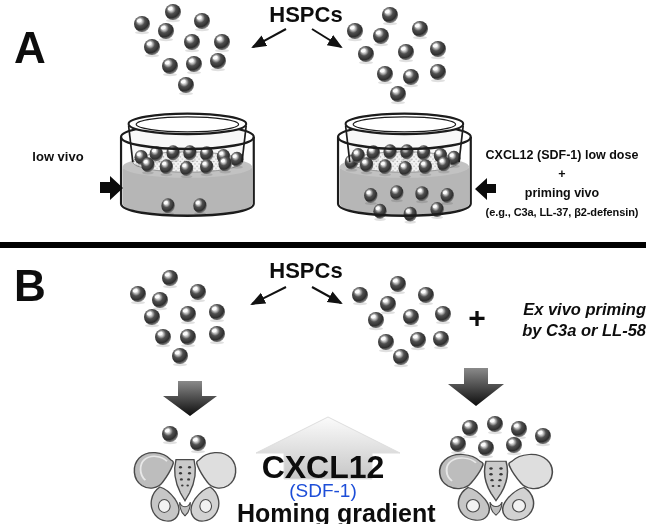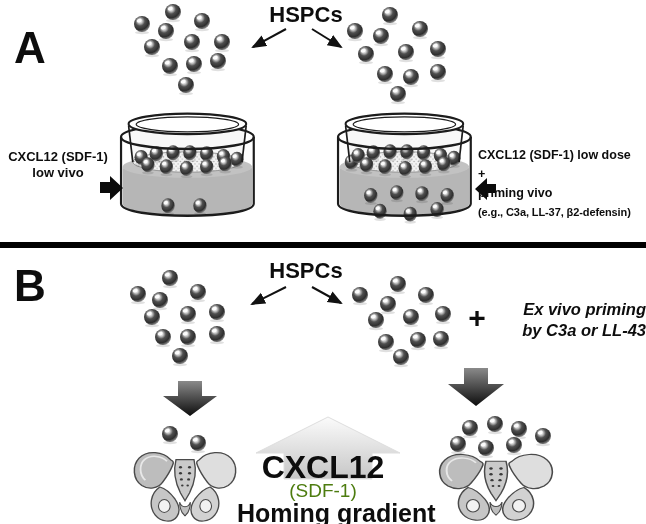--- a/index.html
+++ b/index.html
@@ -9,27 +9,27 @@
     overflow:hidden;margin:0 auto;
   }
   .stage svg.art{position:absolute;left:0;top:0;}
   .txt{position:absolute;white-space:nowrap;}
   .panel-letter{font-size:44px;font-weight:900;line-height:1;}
   #a-label{left:14px;top:26px;}
   #b-label{left:14px;top:264px;}
   .hspcs{left:256px;top:2px;width:100px;text-align:center;font-size:22px;font-weight:700;}
   #hspcs-b{top:258px;}
   #cond-left{left:2px;top:149px;width:112px;text-align:center;font-size:13px;font-weight:700;line-height:16px;}
-  #cond-right{left:478px;top:146px;width:168px;text-align:left;font-size:12.5px;font-weight:700;line-height:19px;}
+  #cond-right{left:478px;top:146px;width:168px;text-align:center;font-size:12.5px;font-weight:700;line-height:19px;}
   #cond-right .l4{font-size:11px;letter-spacing:-0.1px;}
   #plus-b{left:460px;top:301px;width:34px;text-align:center;font-size:30px;font-weight:700;}
   #exvivo{left:504px;top:299px;width:142px;font-size:16.5px;font-weight:700;font-style:italic;line-height:21px;text-align:right;}
   #grad-text{left:237px;top:455px;width:172px;text-align:center;}
   #grad-text .g1{display:block;font-size:32px;font-weight:900;line-height:25px;}
-  #grad-text .g2{display:block;font-size:19px;font-weight:400;line-height:22px;color:#4d7c0f;}
+  #grad-text .g2{display:block;font-size:19px;font-weight:400;line-height:22px;color:#1d4ed8;}
   #grad-text .g3{display:block;font-size:25px;font-weight:700;line-height:22px;}
   .line{display:block;}
 </style>
 </head>
 <body>
 
 <div class="stage">
 
   <svg class="art" width="646" height="524" viewBox="0 0 646 524">
     <defs>
@@ -246,40 +246,39 @@
       <use href="#cell" x="514" y="445"></use>
     </g>
     <use href="#pelvis" transform="translate(436,451) scale(1.0,0.73)"></use>
   </svg>
 
   <div class="txt panel-letter" id="a-label">A</div>
 
   <div class="txt hspcs" id="hspcs-a">HSPCs</div>
 
   <div class="txt" id="cond-left">
-    <span class="line">CXCL12 (SDF-1)</span>
     <span class="line">low vivo</span>
   </div>
 
   <div class="txt" id="cond-right">
     <span class="line">CXCL12 (SDF-1) low dose</span>
     <span class="line">+</span>
     <span class="line">priming vivo</span>
     <span class="line l4">(e.g., C3a, LL-37, β2-defensin)</span>
   </div>
 
   <div class="txt panel-letter" id="b-label">B</div>
 
   <div class="txt hspcs" id="hspcs-b">HSPCs</div>
 
   <div class="txt" id="plus-b">+</div>
 
   <div class="txt" id="exvivo">
     <span class="line">Ex vivo priming</span>
-    <span class="line">by C3a or LL-43</span>
+    <span class="line">by C3a or LL-58</span>
   </div>
 
   <div class="txt" id="grad-text">
     <span class="g1">CXCL12</span>
     <span class="g2">(SDF-1)</span>
     <span class="g3">Homing gradient</span>
   </div>
 
 </div>
 

